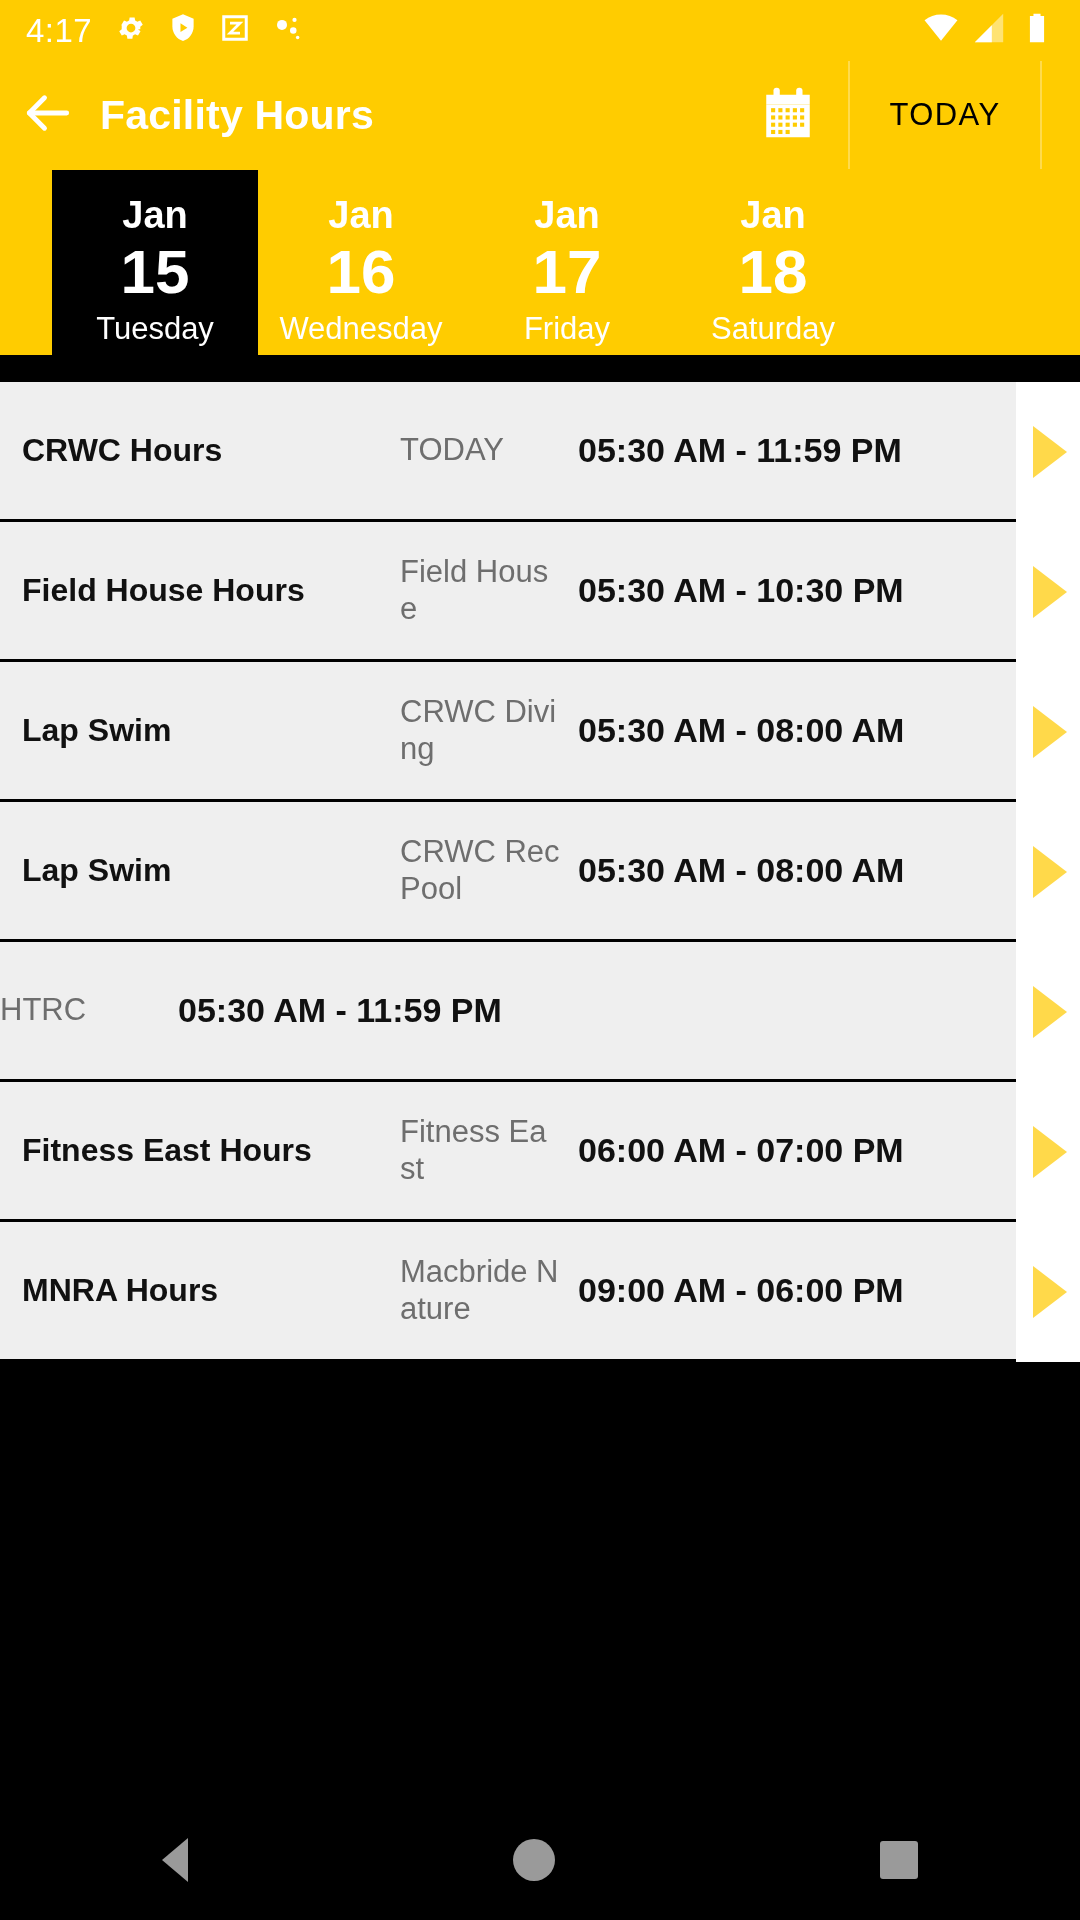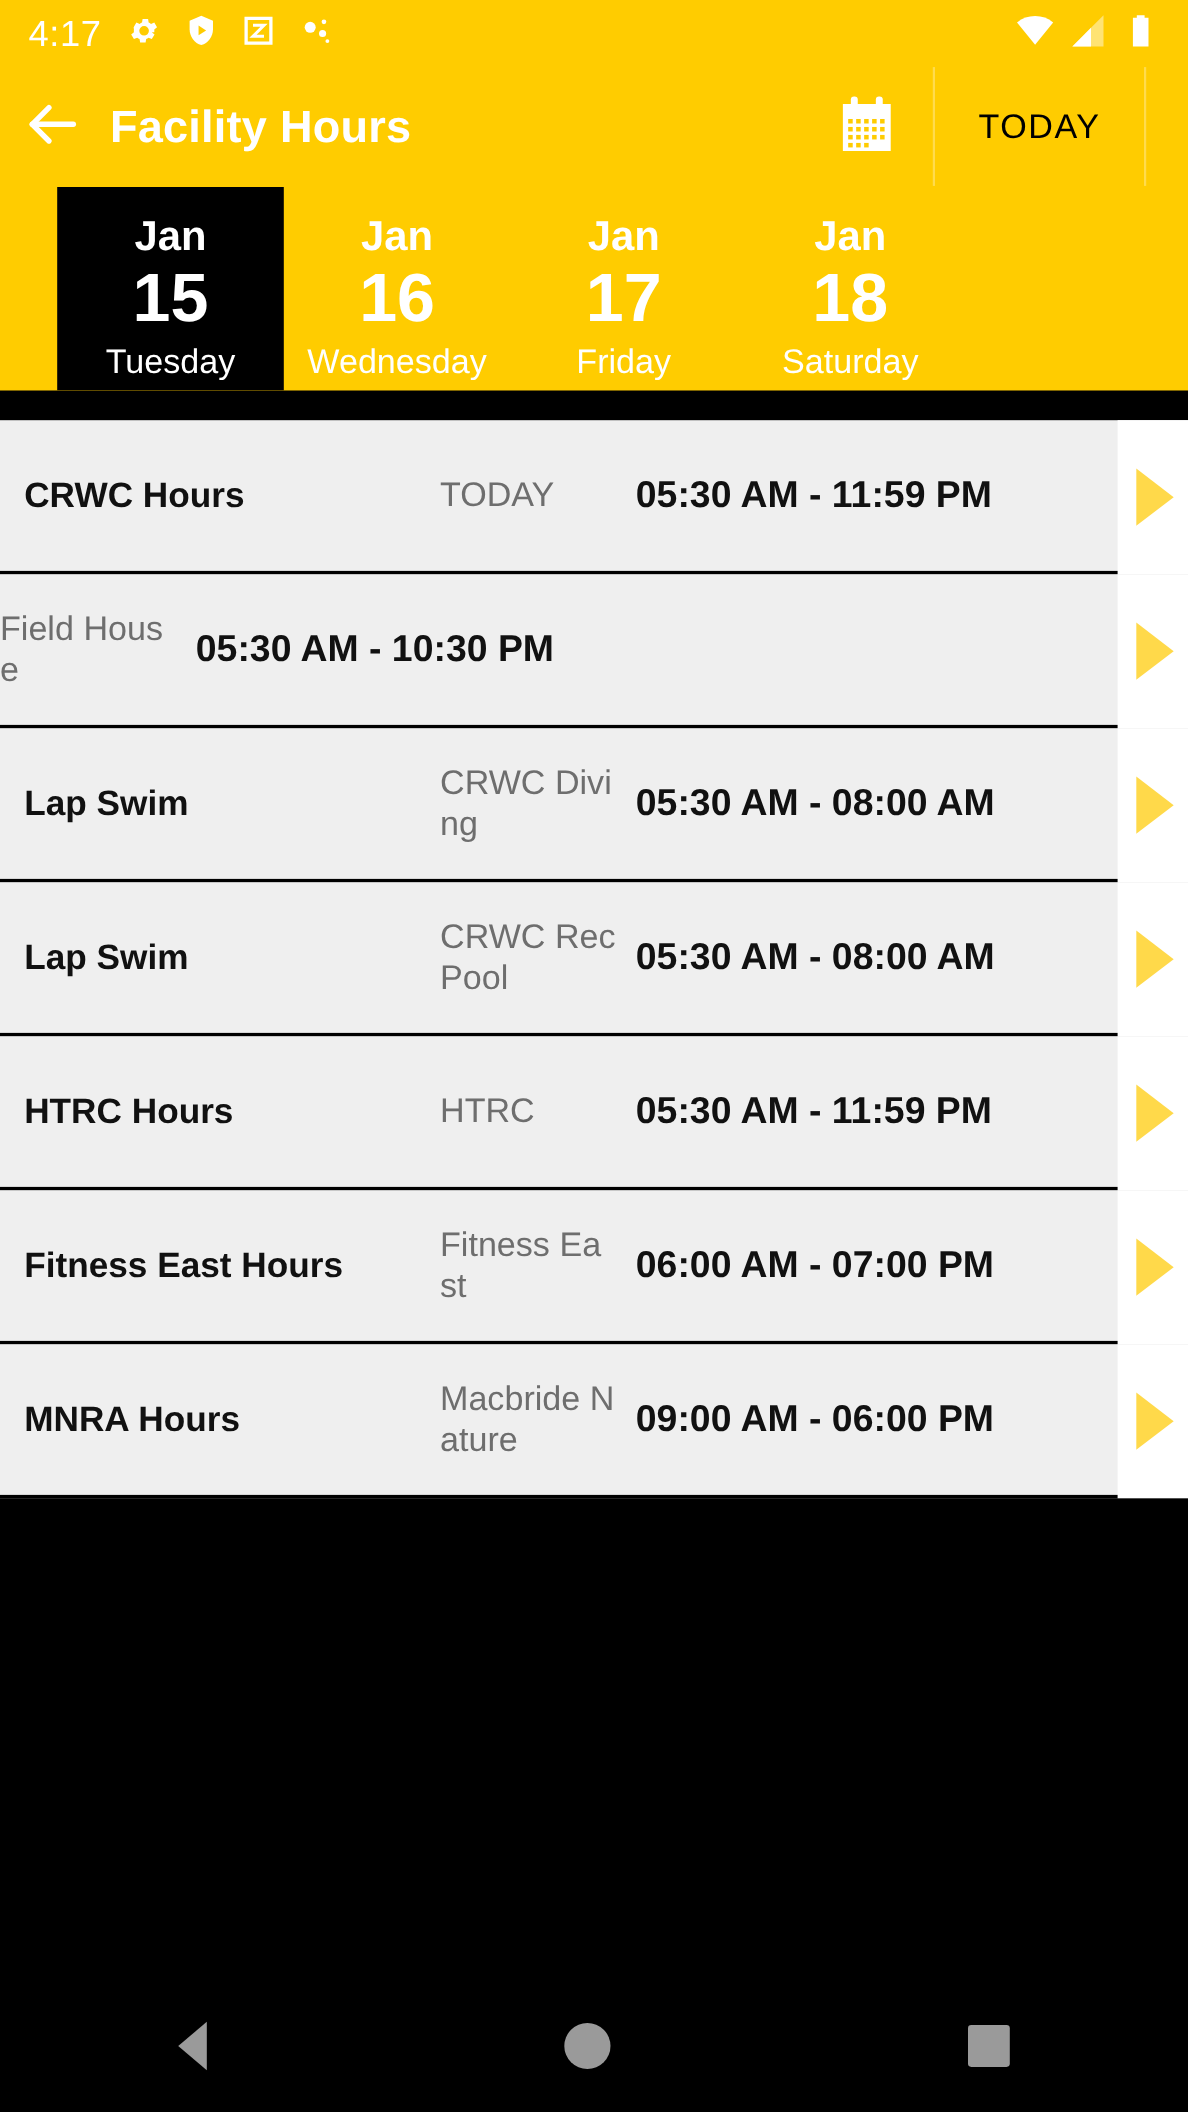--- a/index.html
+++ b/index.html
@@ -286,20 +286,21 @@
     <div class="row">
       <div class="row-title">CRWC Hours</div>
       <div class="row-loc">TODAY</div>
       <div class="row-time">05:30 AM - 11:59 PM</div>
       <div class="row-arrow">
         <span class="tri"></span>
       </div>
     </div>
 
     <div class="row">
+      <div class="row-title">Field House Hours</div>
       <div class="row-loc">Field House</div>
       <div class="row-time">05:30 AM - 10:30 PM</div>
       <div class="row-arrow">
         <span class="tri"></span>
       </div>
     </div>
 
     <div class="row">
       <div class="row-title">Lap Swim</div>
       <div class="row-loc">CRWC Diving</div>
@@ -312,21 +313,20 @@
     <div class="row">
       <div class="row-title">Lap Swim</div>
       <div class="row-loc">CRWC Rec Pool</div>
       <div class="row-time">05:30 AM - 08:00 AM</div>
       <div class="row-arrow">
         <span class="tri"></span>
       </div>
     </div>
 
     <div class="row">
-      <div class="row-title">HTRC Hours</div>
       <div class="row-loc">HTRC</div>
       <div class="row-time">05:30 AM - 11:59 PM</div>
       <div class="row-arrow">
         <span class="tri"></span>
       </div>
     </div>
 
     <div class="row">
       <div class="row-title">Fitness East Hours</div>
       <div class="row-loc">Fitness East</div>

